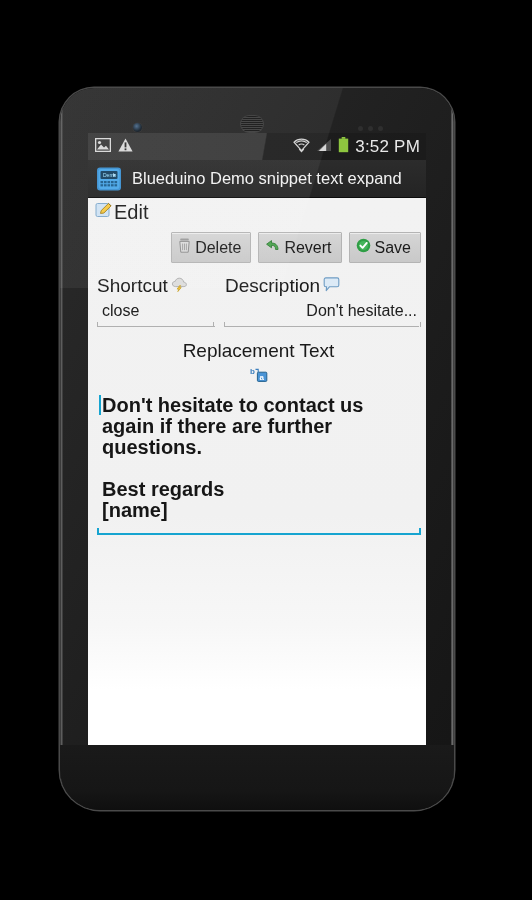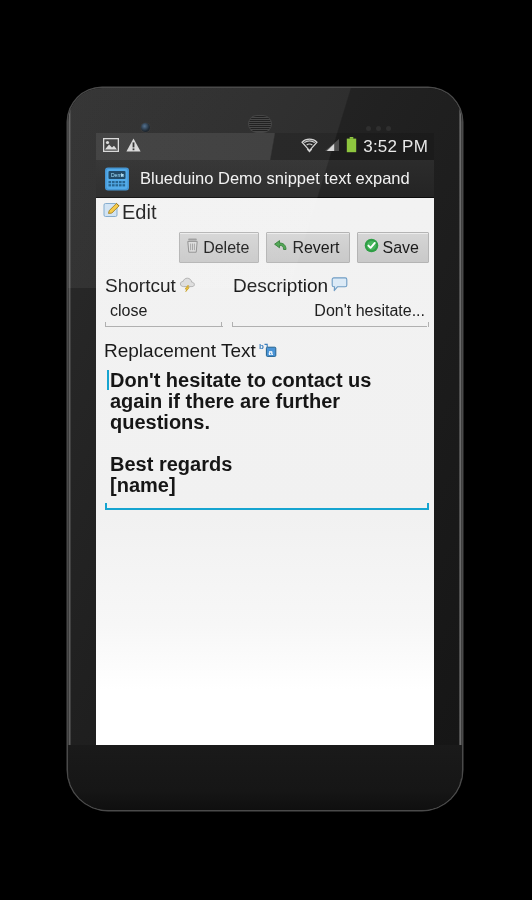--- a/index.html
+++ b/index.html
@@ -8,21 +8,21 @@
     width: 532px;
     height: 900px;
     background: #000;
     font-family: "Liberation Sans", sans-serif;
     overflow: hidden;
   }
 
   
   #phone-frame {
     position: absolute;
-    left: 68px;
+    left: 60px;
     top: 88px;
     width: 394px;
     height: 722px;
     background: linear-gradient(120deg,#2b2b2b 0%,#1f1f1f 48%,#151515 100%);
     border-radius: 34px 34px 40px 40px;
     box-shadow: 0 0 0 1.5px #4a4a4a, 0 2px 10px rgba(0,0,0,.9);
     overflow: hidden;
   }
   
   #phone-gloss {
@@ -189,21 +189,21 @@
   }
   #shortcut-field { width: 118px; }
   #shortcut-field::before { box-shadow: 116px 0 0 0 #b0b0b0; }
   #description-field { flex:1; text-align:right; }
   #description-field::before { box-shadow: 196px 0 0 0 #b0b0b0; }
 
   
   #replacement-label-row {
     display:flex; align-items:center; gap:3px;
     padding: 13px 0 0 3px;
-    font-size: 19px; color:#1a1a1a;
+    font-size: 19px; color:#1a1a1a;flex-direction:column;
   }
 
   #replacement-textarea {
     position: relative;
     margin: 4px 2px 0 4px;
     padding: 4px 4px 14px 5px;
     min-height: 120px;
     font-size: 20px;
     line-height: 21px;
     color: #161616;

